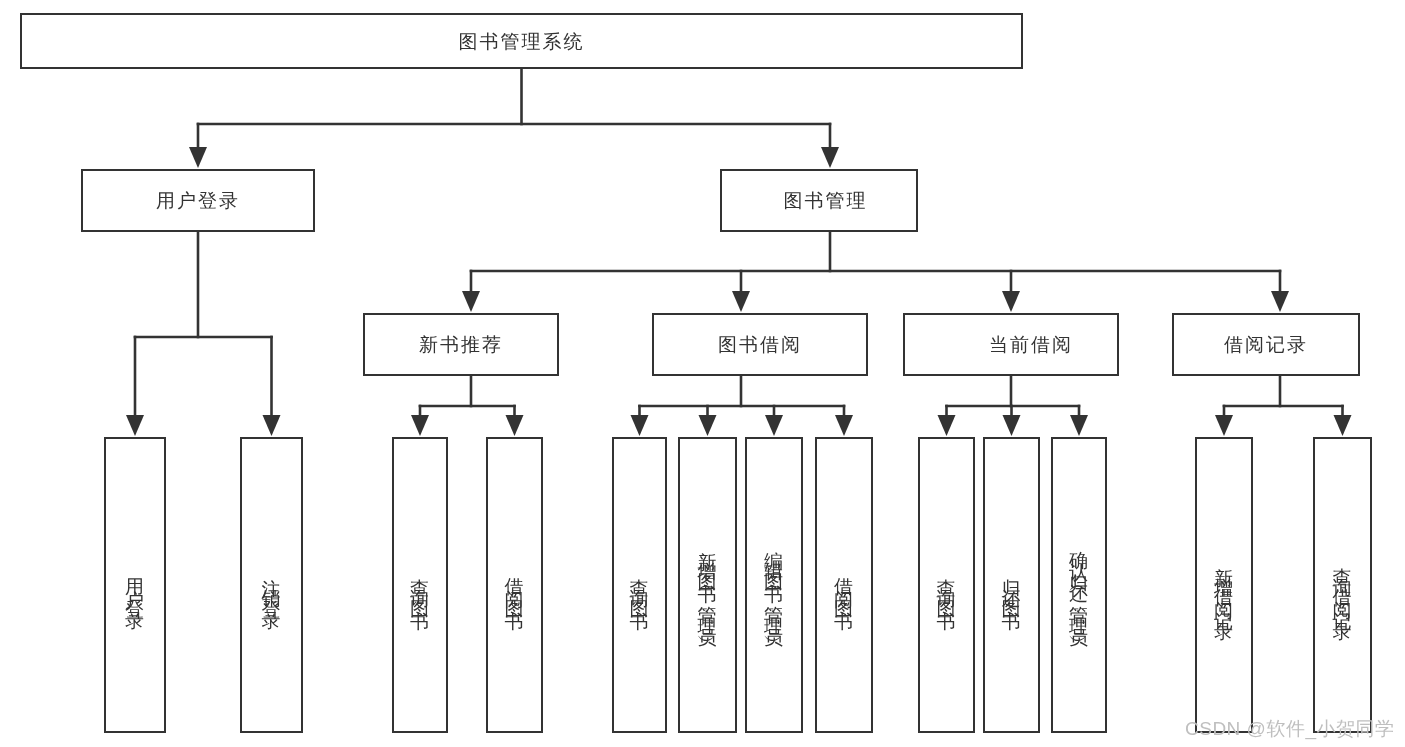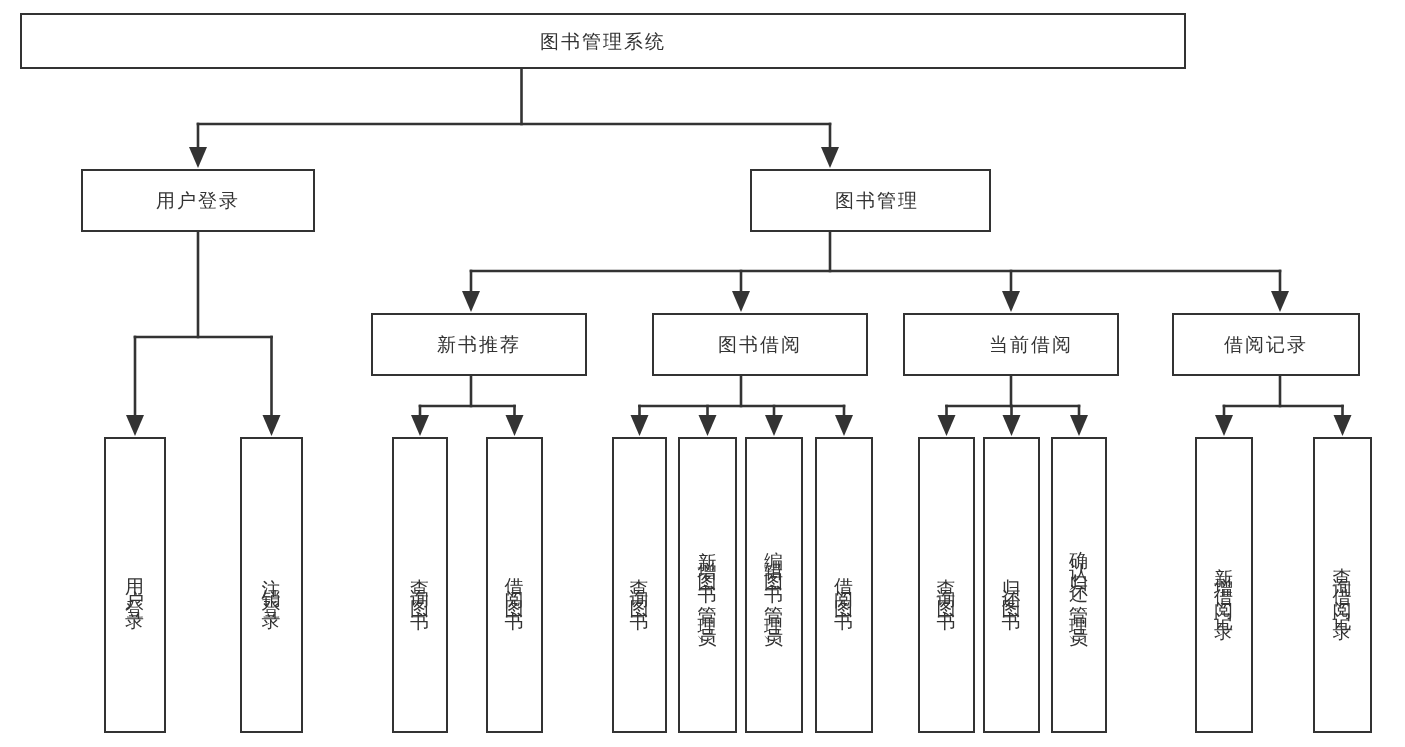--- a/index.html
+++ b/index.html
@@ -102,30 +102,30 @@
       <line x1="1079" y1="406" x2="1079" y2="418" stroke="#333333" stroke-width="2.6" stroke-linecap="square"></line>
       <polygon points="1070,415 1088,415 1079,436" fill="#333333"></polygon>
       <line x1="1280" y1="376" x2="1280" y2="406" stroke="#333333" stroke-width="2.6" stroke-linecap="square"></line>
       <line x1="1224" y1="406" x2="1342.5" y2="406" stroke="#333333" stroke-width="2.6" stroke-linecap="square"></line>
       <line x1="1224" y1="406" x2="1224" y2="418" stroke="#333333" stroke-width="2.6" stroke-linecap="square"></line>
       <polygon points="1215,415 1233,415 1224,436" fill="#333333"></polygon>
       <line x1="1342.5" y1="406" x2="1342.5" y2="418" stroke="#333333" stroke-width="2.6" stroke-linecap="square"></line>
       <polygon points="1333.5,415 1351.5,415 1342.5,436" fill="#333333"></polygon>
     </svg>
   <div id="nodes">
-      <div class="node" style="left: 20px; top: 13px; width: 1166px; height: 56px;">
+      <div class="node" style="left: 20px; top: 13px; width: 1003px; height: 56px;">
         <span class="label">图书管理系统</span>
       </div>
       <div class="node" style="left: 81px; top: 169px; width: 234px; height: 63px;">
         <span class="label">用户登录</span>
       </div>
-      <div class="node" style="left: 750px; top: 169px; width: 241px; height: 63px; padding-left: 13px;">
+      <div class="node" style="left: 720px; top: 169px; width: 198px; height: 63px; padding-left: 13px;">
         <span class="label">图书管理</span>
       </div>
-      <div class="node" style="left: 363px; top: 313px; width: 216px; height: 63px; margin-left: 8px;">
+      <div class="node" style="left: 363px; top: 313px; width: 196px; height: 63px;">
         <span class="label">新书推荐</span>
       </div>
       <div class="node" style="left: 633px; top: 313px; width: 216px; height: 63px; margin-left: 19px;">
         <span class="label">图书借阅</span>
       </div>
       <div class="node" style="left: 903px; top: 313px; width: 216px; height: 63px; padding-left: 40px;">
         <span class="label">当前借阅</span>
       </div>
       <div class="node" style="left: 1172px; top: 313px; width: 188px; height: 63px;">
         <span class="label">借阅记录</span>
@@ -163,13 +163,14 @@
       <div class="node vertical" style="left: 1051px; top: 437px; width: 56px; height: 296px;">
         <span class="label">确认归还（管理员）</span>
       </div>
       <div class="node vertical" style="left: 1195px; top: 437px; width: 58px; height: 296px;">
         <span class="label">新增借阅记录</span>
       </div>
       <div class="node vertical" style="left: 1313px; top: 437px; width: 59px; height: 296px;">
         <span class="label">查询借阅记录</span>
       </div>
     </div>
+  <div id="watermark">CSDN @软件_小贺同学</div>
 </div>
 
 </body></html>

